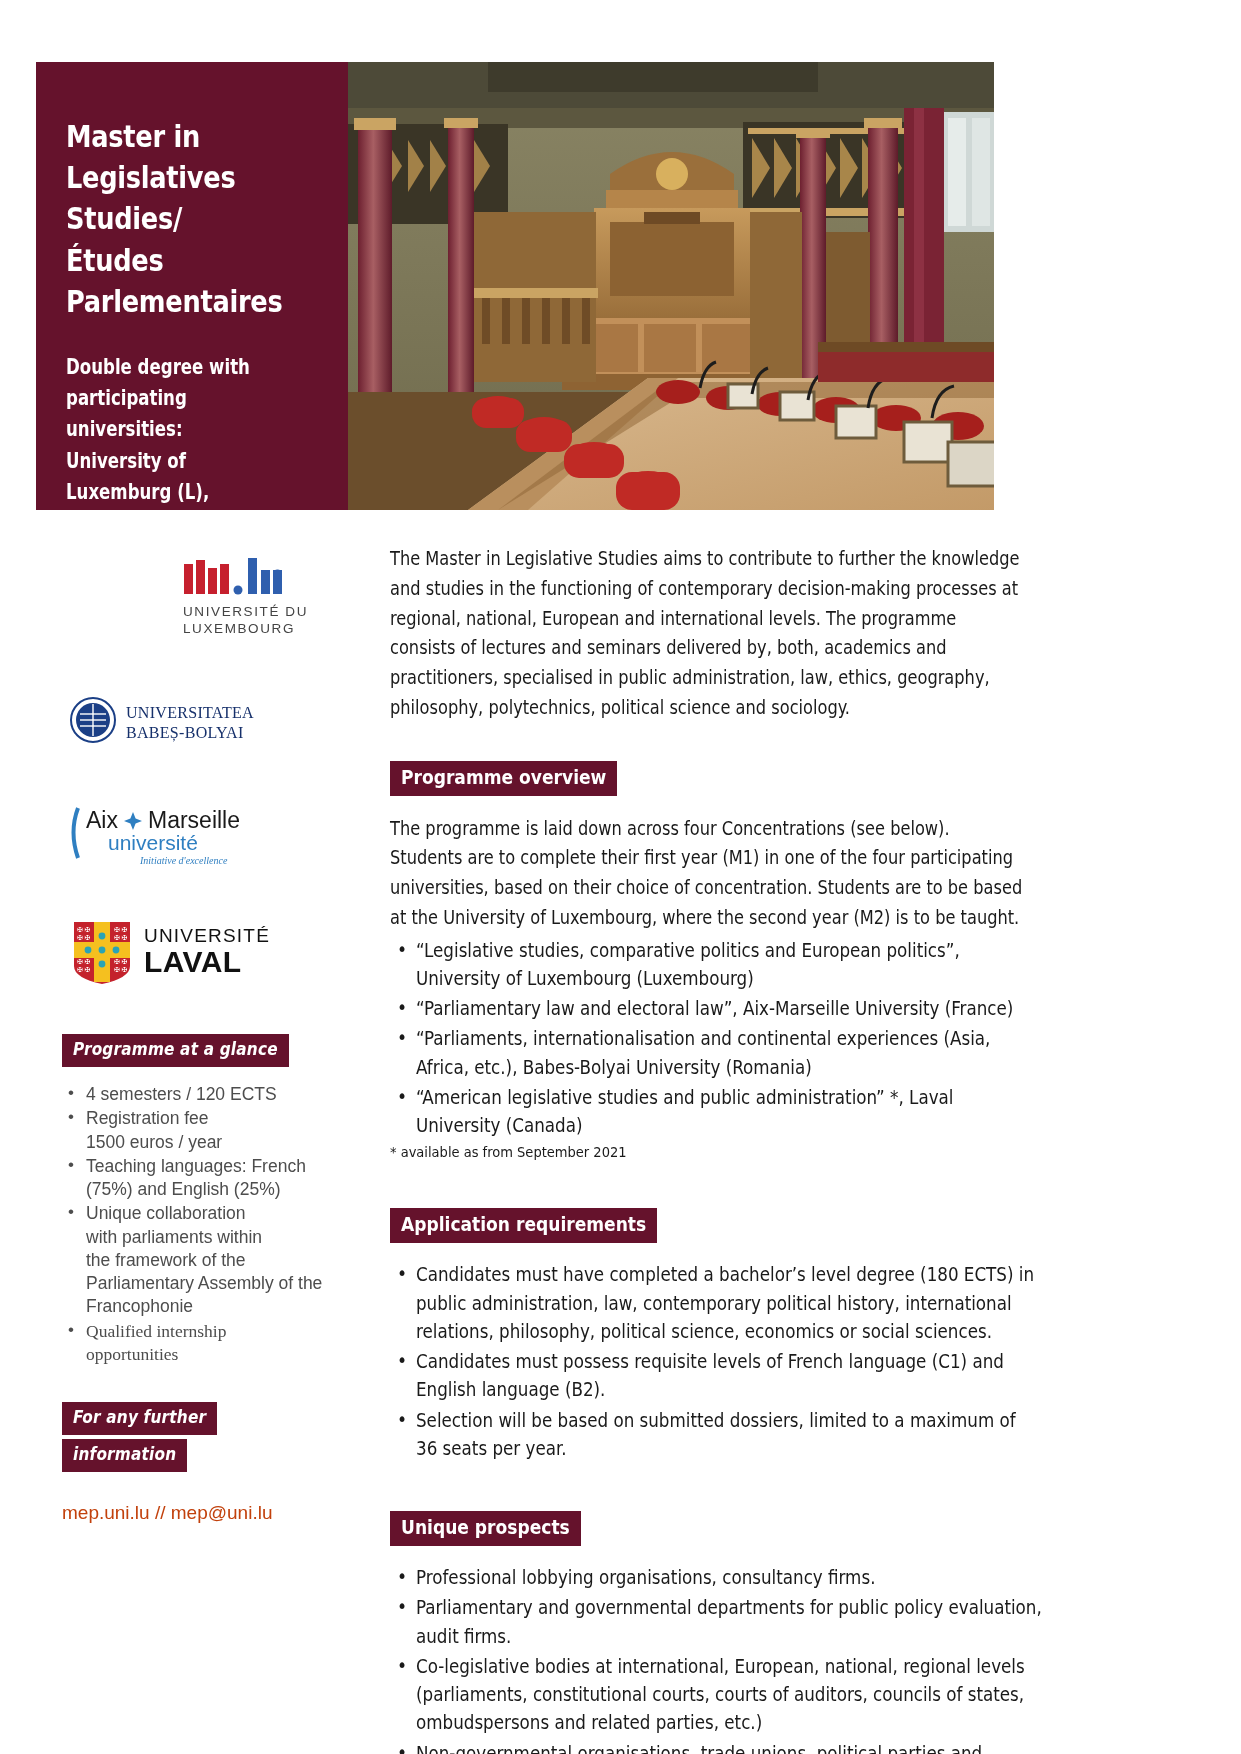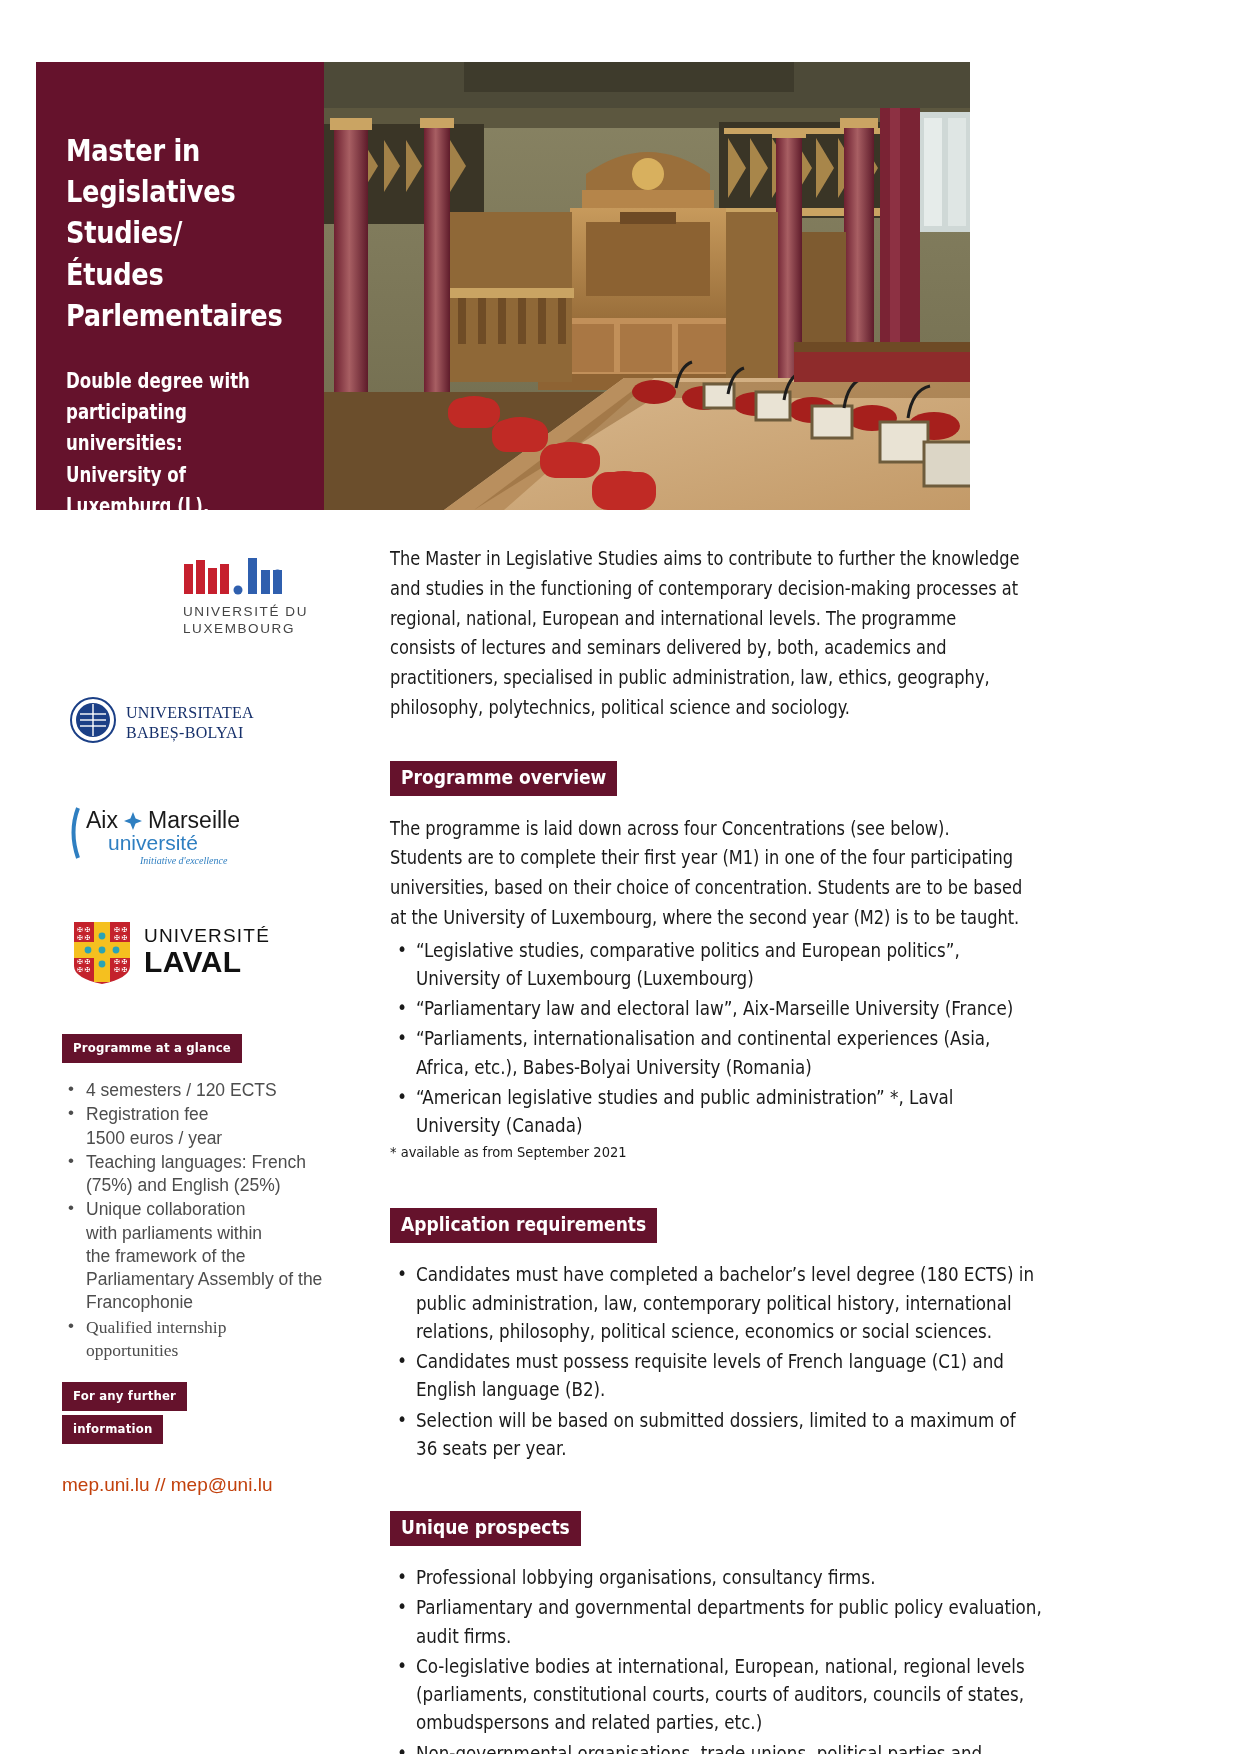--- a/index.html
+++ b/index.html
@@ -9,22 +9,22 @@
     font-family:"Liberation Sans", sans-serif;
     color:#1a1a1a;
     position:relative;
     overflow:hidden;
   }
   .page{position:relative;width:1241px;height:1754px;}
 
   
   .hero{position:absolute;left:36px;top:62px;width:1006px;height:448px;display:flex;}
   .hero-panel{
-    width:288px;height:448px;background:#65122c;
-    box-sizing:border-box;padding:68px 30px 0 30px;
+    width:312px;height:448px;background:#65122c;
+    box-sizing:border-box;padding:54px 30px 0 30px;
   }
   .hero-title{
     font-family:"DejaVu Sans Condensed","Liberation Sans Narrow","Liberation Sans",sans-serif;
     font-weight:bold;color:#ffffff;font-size:31px;line-height:1.33;
     letter-spacing:-0.3px;
     transform:scaleX(0.92);transform-origin:left top;
   }
   .hero-sub{
     margin-top:30px;
     font-family:"DejaVu Sans Condensed","Liberation Sans Narrow","Liberation Sans",sans-serif;
@@ -45,35 +45,35 @@
   .logo-aix{margin:46px 0 0 6px;}
   .logo-bb{margin:48px 0 0 6px;}
   .logo-laval{margin:42px 0 0 6px;}
 
   .chip{
     display:inline-block;background:#65122c;color:#fff;
     font-family:"DejaVu Sans Condensed","Liberation Sans Narrow","Liberation Sans",sans-serif;
     font-weight:bold;font-size:19px;line-height:1;
     padding:7px 11px 9px 11px;
   }
-  .chip-side{font-size:13px;letter-spacing:0.2px;}
+  .chip-side{font-size:17px;letter-spacing:0.2px;font-style:italic;}
 
   .glance-wrap{margin-top:44px;}
   ul.side-list{
     list-style:none;margin:16px 0 0 0;padding:0;
     color:#4d4d4d;font-size:17.5px;line-height:1.33;
   }
   ul.side-list li{
     position:relative;padding-left:24px;margin-bottom:1px;
   }
   ul.side-list li::before{
     content:"\2022";position:absolute;left:6px;top:-1px;font-size:17px;color:#4d4d4d;
   }
 
-  .further{margin-top:20px;}
+  .further{margin-top:36px;}
   .further .chip{display:block;width:max-content;margin-bottom:4px;}
   .contact{
     margin-top:30px;color:#c2410c;font-size:19px;
   }
 
   
   .rightcol{
     position:absolute;left:390px;top:544px;width:652px;
     font-family:"DejaVu Sans Condensed","Liberation Sans Narrow","Liberation Sans",sans-serif;
   }

